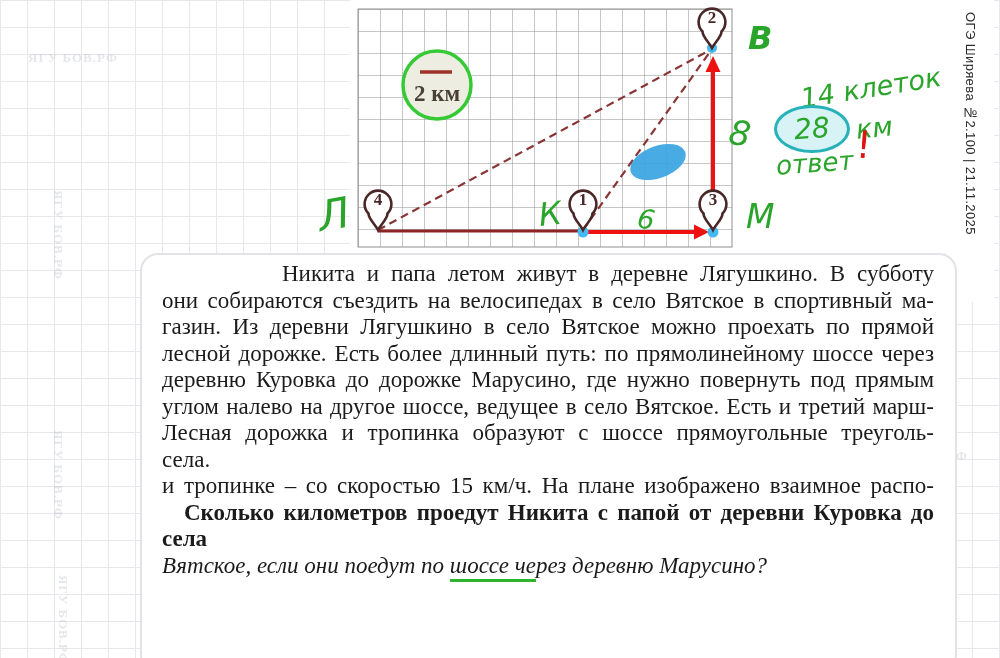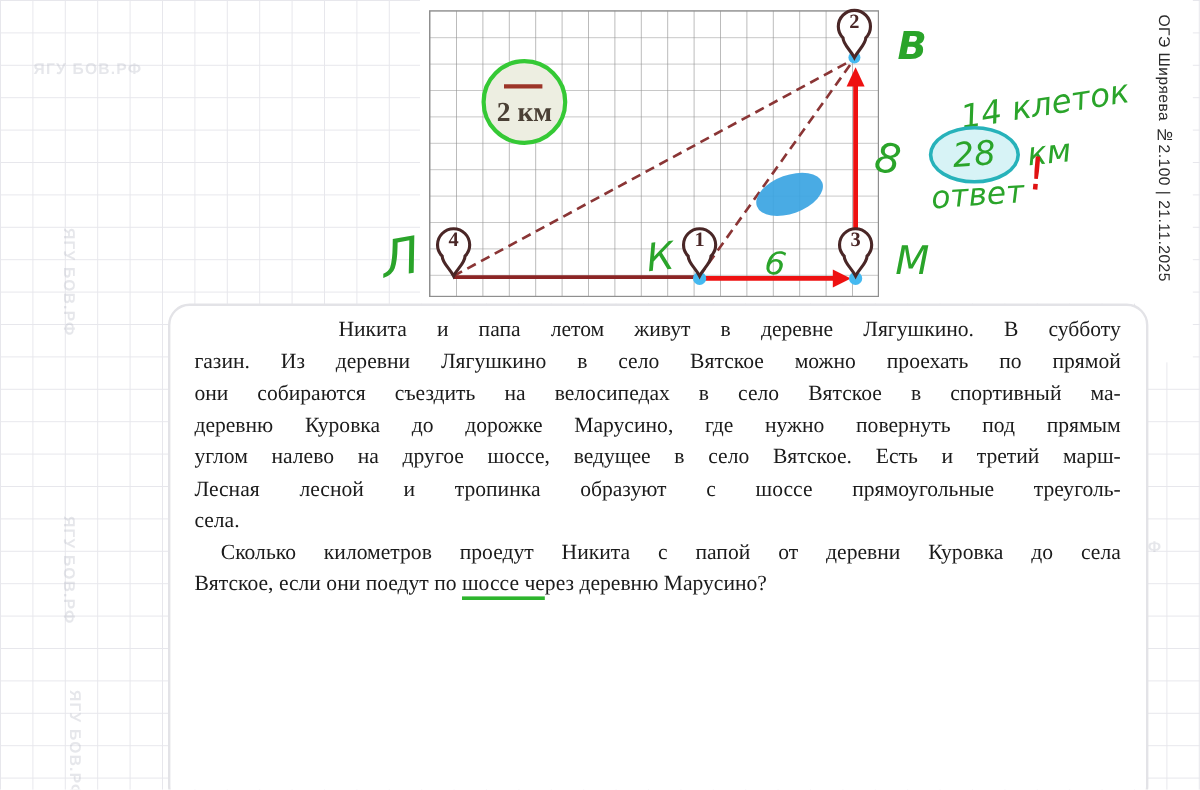--- a/index.html
+++ b/index.html
@@ -8,21 +8,21 @@
     position:relative;
     font-family:"Liberation Serif", serif;
     background-color:#ffffff;
     background-image:
       linear-gradient(#e7e7ec 1px, transparent 1px),
       linear-gradient(90deg, #e7e7ec 1px, transparent 1px);
     background-size:27px 27px;
   }
   .wm {
     position:absolute;
-    font-family:Liberation Sans, sans-serif;
+    font-family:Liberation Serif, serif;
     font-size:13px; font-weight:bold;
     color:rgba(176,180,194,0.32);
     letter-spacing:1px; white-space:nowrap;
     pointer-events:none;
   }
   .wm-v { writing-mode:vertical-rl; }
   .white-top {
     position:absolute; left:350px; top:0; width:608px; height:253px;
     background:#ffffff;
   }
@@ -64,28 +64,28 @@
   .answer-ellipse .hw-28 { position:static; font-size:28px; transform:rotate(-4deg); }
   
   .panel {
     position:absolute; left:140px; top:253px; width:817px; height:420px;
     background:#ffffff;
     border:2px solid #e3e3e7;
     border-radius:18px;
     padding:6px 21px 10px 20px;
   }
   .line {
-    font-size:18px; line-height:26.5px; color:#1b1b1b;
+    font-size:23px; line-height:26.5px; color:#1b1b1b;
     text-align:justify; text-align-last:justify;
     white-space:normal;
   }
   .line.end { text-align-last:left; }
   .line.ind1 { text-indent:120px; }
-  .line.ind2 { text-indent:22px; }
-  .lastline { white-space:pre-wrap; }
+  .line.ind2 { text-indent:22px;font-weight:bold; }
+  .lastline { white-space:pre-wrap;font-style:italic; }
   .u-green { border-bottom:3px solid #2db52d; padding-bottom:1px; }
 </style>
 </head>
 <body>
 
 <span class="wm" style="left:28px;  top:50px;">ЯГУ БОВ.РФ</span>
 <span class="wm" style="left:580px; top:54px;">ЯГУ БОВ.РФ</span>
 <span class="wm" style="left:850px; top:56px;">ЯГУ БОВ.РФ</span>
 <span class="wm wm-v" style="left:50px;  top:190px;">ЯГУ БОВ.РФ</span>
 <span class="wm wm-v" style="left:448px; top:88px;">ЯГУ БОВ.РФ</span>
@@ -157,21 +157,23 @@
   <span class="hw hw-28">28</span>
 </div>
 <span class="hw hw-km">км</span>
 <span class="hw hw-otvet">ответ</span>
 <span class="hw hw-excl">!</span>
 
 <div class="side-label">ОГЭ Ширяева №2.100 | 21.11.2025</div>
 
 <div class="panel">
   <div class="line ind1">Никита и папа летом живут в деревне Лягушкино. В субботу</div>
+  <div class="line">они собираются съездить на велосипедах в село Вятское в спортивный ма-</div>
   <div class="line">газин. Из деревни Лягушкино в село Вятское можно проехать по прямой</div>
-  <div class="line">они собираются съездить на велосипедах в село Вятское в спортивный ма-</div>
+  <div class="line">лесной дорожке. Есть более длинный путь: по прямолинейному шоссе через</div>
   <div class="line">деревню Куровка до дорожке Марусино, где нужно повернуть под прямым</div>
   <div class="line">углом налево на другое шоссе, ведущее в село Вятское. Есть и третий марш-</div>
-  <div class="line">Лесная лесной и тропинка образуют с шоссе прямоугольные треуголь-</div>
+  <div class="line">Лесная дорожка и тропинка образуют с шоссе прямоугольные треуголь-</div>
   <div class="line end">села.</div>
+  <div class="line">и тропинке – со скоростью 15 км/ч. На плане изображено взаимное распо-</div>
   <div class="line ind2">Сколько километров проедут Никита с папой от деревни Куровка до села</div>
   <div class="line end lastline"><span>Вятское, если они поедут по </span><span class="u-green">шоссе че</span><span>рез деревню Марусино?</span></div>
 </div>
 
 </body></html>

